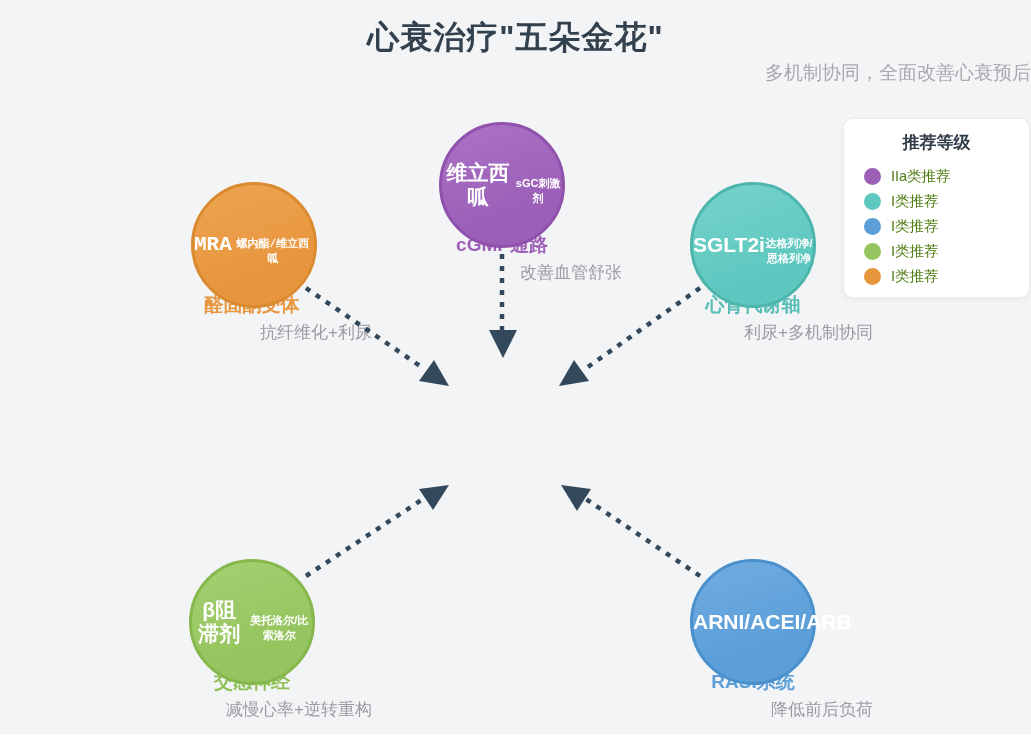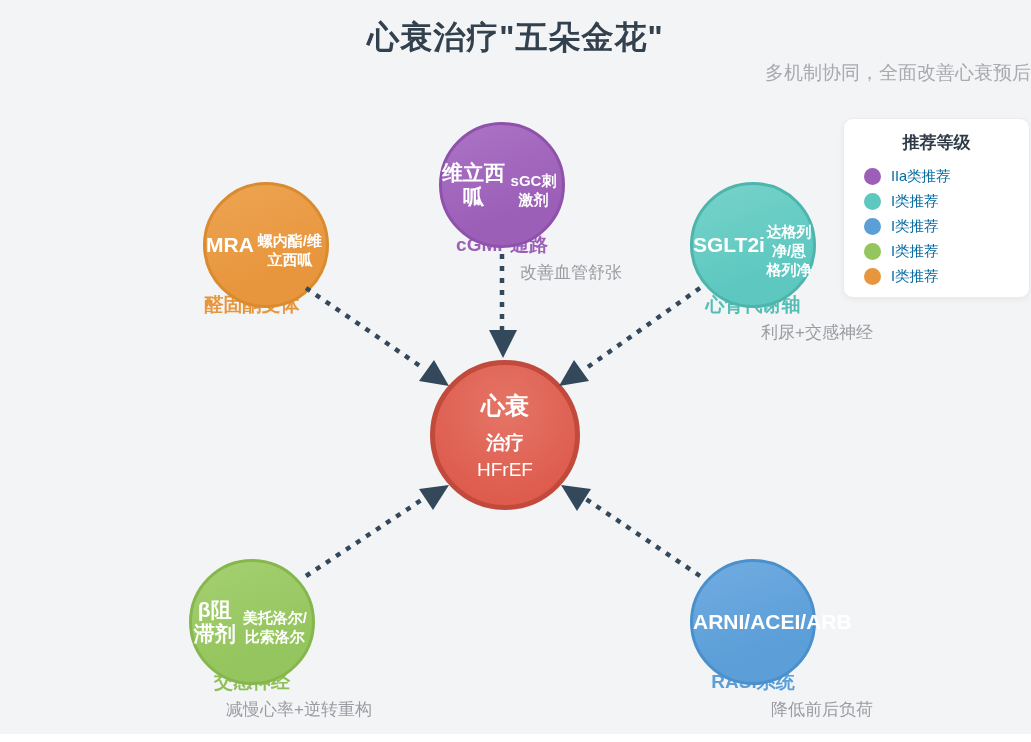--- a/index.html
+++ b/index.html
@@ -32,35 +32,35 @@
   }
   .legend-title {
     text-align:center; font-size:17px; font-weight:bold; color:#2f3a47;
     margin-bottom:10px;
   }
   .legend-item { display:flex; align-items:center; height:25px; }
   .legend-dot {
     width:17px; height:17px; border-radius:50%; margin-left:6px; margin-right:10px;
     flex:0 0 17px;
   }
-  .legend-label { font-size:14.5px; color:#0369a1;text-align:right; }
+  .legend-label { font-size:14.5px; color:#4d7c0f;text-align:right; }
 
   
   .node {
     position:absolute; width:126px; height:126px; border-radius:50%;
     display:flex; flex-direction:row; align-items:center; justify-content:space-between;
     color:#fff; text-align:center; z-index:2;
   }
   .node-title { font-size:21px; font-weight:bold; line-height:1.15; }
-  .node-subtitle { font-size:15px; margin-top:12px; font-weight:bold; }
+  .node-subtitle { font-size:11px; margin-top:12px; font-weight:bold; }
 
   .node-vericiguat { left:439px; top:122px;
     background:linear-gradient(160deg,#ab73c5,#9c5fb8 70%); border:3px solid #8f51ab; }
-  .node-mra { left:203px; top:182px;
-    background:linear-gradient(160deg,#eda452,#e8963d 70%); border:3px solid #da8a2f; }
+  .node-mra { left:191px; top:182px;
+    background:linear-gradient(160deg,#eda452,#e8963d 70%); border:3px solid #da8a2f;font-family:Liberation Mono, monospace; }
   .node-sglt2i { left:690px; top:182px;
     background:linear-gradient(160deg,#76d3ca,#5ec8c0 70%); border:3px solid #4db5ab; }
   .node-beta { left:189px; top:559px;
     background:linear-gradient(160deg,#a5d072,#95c55e 70%); border:3px solid #85b74d; }
   .node-arni { left:690px; top:559px;
     background:linear-gradient(160deg,#71ace1,#5b9ed8 70%); border:3px solid #4a90cc; }
 
   .center-node {
     position:absolute; left:430px; top:360px; width:150px; height:150px; border-radius:50%;
     background:radial-gradient(circle at 50% 32%, #e57566, #dd5c4e 75%);
@@ -123,24 +123,25 @@
       <span class="legend-label">I类推荐</span>
     </div>
   </div>
 
   <div class="node-label label-vericiguat">
     <div class="target t-purple">cGMP通路</div>
     <div class="effect">改善血管舒张</div>
   </div>
   <div class="node-label label-mra">
     <div class="target t-orange">醛固酮受体</div>
+    <div class="effect">抗纤维化+利尿</div>
   </div>
   <div class="node-label label-sglt2i">
     <div class="target t-teal">心肾代谢轴</div>
-    <div class="effect">利尿+交感神经</div>
+    <div class="effect">利尿+多机制协同</div>
   </div>
   <div class="node-label label-beta">
     <div class="target t-green">交感神经</div>
     <div class="effect">减慢心率+逆转重构</div>
   </div>
   <div class="node-label label-arni">
     <div class="target t-blue">RASI系统</div>
     <div class="effect">降低前后负荷</div>
   </div>
 
@@ -158,25 +159,20 @@
   </div>
   <div class="node node-beta">
     <div class="node-title">β阻滞剂</div>
     <div class="node-subtitle">美托洛尔/比索洛尔</div>
   </div>
   <div class="node node-arni">
     <div class="node-title">ARNI/ACEI</div>
     <div class="node-title">/ARB</div>
   </div>
 
-  <div class="center-node">
-    <div class="center-title">心衰</div>
-    <div class="center-line2">治疗</div>
-    <div class="center-line3">HFrEF</div>
-  </div>
 
   <svg class="arrows" width="1031" height="742" viewBox="0 0 1031 742">
     <g stroke="#33485a" stroke-width="4.5" stroke-dasharray="5 7" fill="none">
       <line x1="502" y1="254" x2="502" y2="330"></line>
       <line x1="306" y1="288" x2="423" y2="368"></line>
       <line x1="700" y1="288" x2="585" y2="369"></line>
       <line x1="306" y1="576" x2="426" y2="497"></line>
       <line x1="700" y1="576" x2="583" y2="497"></line>
     </g>
     <g fill="#33485a">

